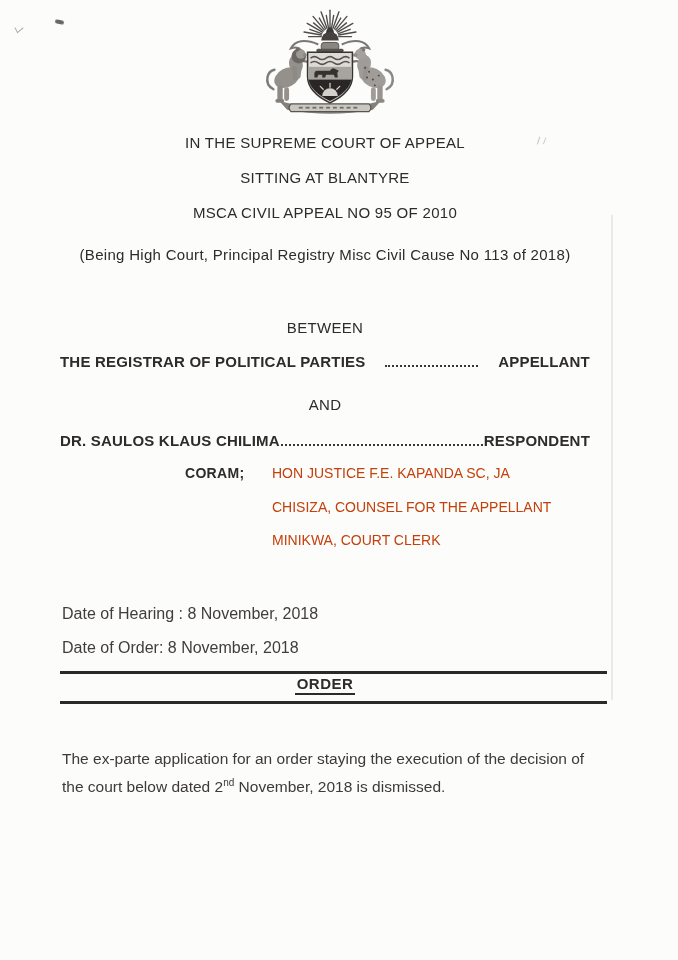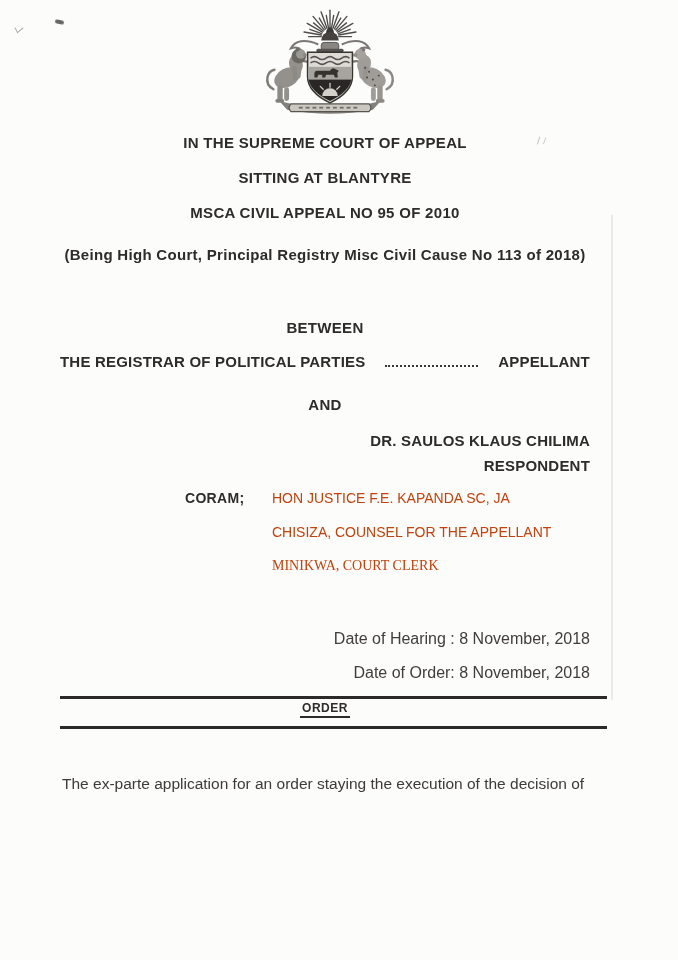--- a/index.html
+++ b/index.html
@@ -8,46 +8,46 @@
     width:678px;height:960px;
     margin:0 auto;
     background:#fcfcfa;
     font-family:"Liberation Sans","DejaVu Sans",sans-serif;
     color:#2d2b2b;
     overflow:hidden;
   }
   .content{position:absolute;left:60px;top:0;width:530px;}
   .emblem{position:absolute;left:252px;top:4px;width:156px;height:112px;}
   .h{
-    text-align:center;font-weight:bold;font-size:15px;line-height:19px;
+    text-align:center;font-weight:normal;font-size:15px;line-height:19px;
     letter-spacing:.3px;color:#2d2b2b;
   }
   .h-court{margin-top:133px;}
   .h-sitting{margin-top:16px;}
   .h-msca{margin-top:16px;}
   .h-origin{margin-top:23px;}
   .h-between{margin-top:54px;}
   .h-and{margin-top:24px;}
   .party-line{display:flex;align-items:flex-end;font-weight:bold;font-size:15px;line-height:19px;letter-spacing:.2px;}
   .party-appellant{margin-top:15px;gap:19px;}
-  .party-respondent{margin-top:17px;flex-direction:column;}
+  .party-respondent{margin-top:17px;}
   .leader{flex:1;border-bottom:2.5px dotted #3a3836;margin:0 1px 4px 1px;}
   .coram{display:flex;margin-top:14px;font-size:14px;line-height:19px;}
   .coram-label{font-weight:bold;margin-left:125px;width:87px;letter-spacing:.3px;flex:none;}
   .coram-members{flex:1;color:#c2410c;}
   .coram-members .m2{margin-top:15px;}
-  .coram-members .m3{margin-top:14px;font-family:Liberation Serif, serif;}
-  .dateline{font-size:16px;line-height:20px;color:#403d3c;margin-left:2px;text-align:right;}
+  .coram-members .m3{margin-top:14px;}
+  .dateline{font-size:16px;line-height:20px;color:#403d3c;margin-left:2px;}
   .date-hearing{margin-top:54px;}
   .date-order{margin-top:14px;}
   .rule{height:3px;background:#2c2a29;width:547px;}
   .rule-top{margin-top:13px;}
   .rule-bottom{margin-top:8px;}
   .order-heading{
-    text-align:center;font-weight:bold;font-size:12px;line-height:19px;letter-spacing:.5px;margin-top:0;
+    text-align:center;font-weight:bold;font-size:15px;line-height:19px;letter-spacing:.5px;margin-top:0;
   }
   .order-heading span{border-bottom:2px solid #2d2b2b;padding:0 2px 1px 2px;}
   .order-body{margin-top:41px;font-size:15.5px;line-height:28px;color:#3d3a39;white-space:nowrap;margin-left:2px;}
   .order-body sup{font-size:10px;line-height:0;}
   
   .artifact{position:absolute;}
   .tick{left:15px;top:25px;width:7px;height:5px;border-left:1.5px solid #8a8a86;border-bottom:1.5px solid #8a8a86;transform:rotate(-40deg) skewX(-12deg);opacity:.75;}
   .smudge{left:55px;top:20px;width:9px;height:4px;background:#4f4d4b;border-radius:2px;transform:rotate(12deg);opacity:.85;filter:blur(.4px);}
   .faintmark{left:538px;top:137px;width:3px;height:8px;border-left:1.5px solid #b8b6b0;transform:rotate(18deg);opacity:.8;}
   .faintmark2{left:544px;top:138px;width:3px;height:7px;border-left:1.5px solid #c2c0ba;transform:rotate(22deg);opacity:.8;}
@@ -202,16 +202,17 @@
     <div class="dateline date-order">Date of Order: 8 November, 2018</div>
 
     <div class="rule rule-top"></div>
     <div class="order-heading">
       <span>ORDER</span>
     </div>
     <div class="rule rule-bottom"></div>
 
     <div class="order-body">
       <div>The ex-parte application for an order staying the execution of the decision of</div>
+      <div><span>the court below dated 2</span><sup>nd</sup><span> November, 2018 is dismissed.</span></div>
     </div>
 
   </div>
 </div>
 
 </body></html>

